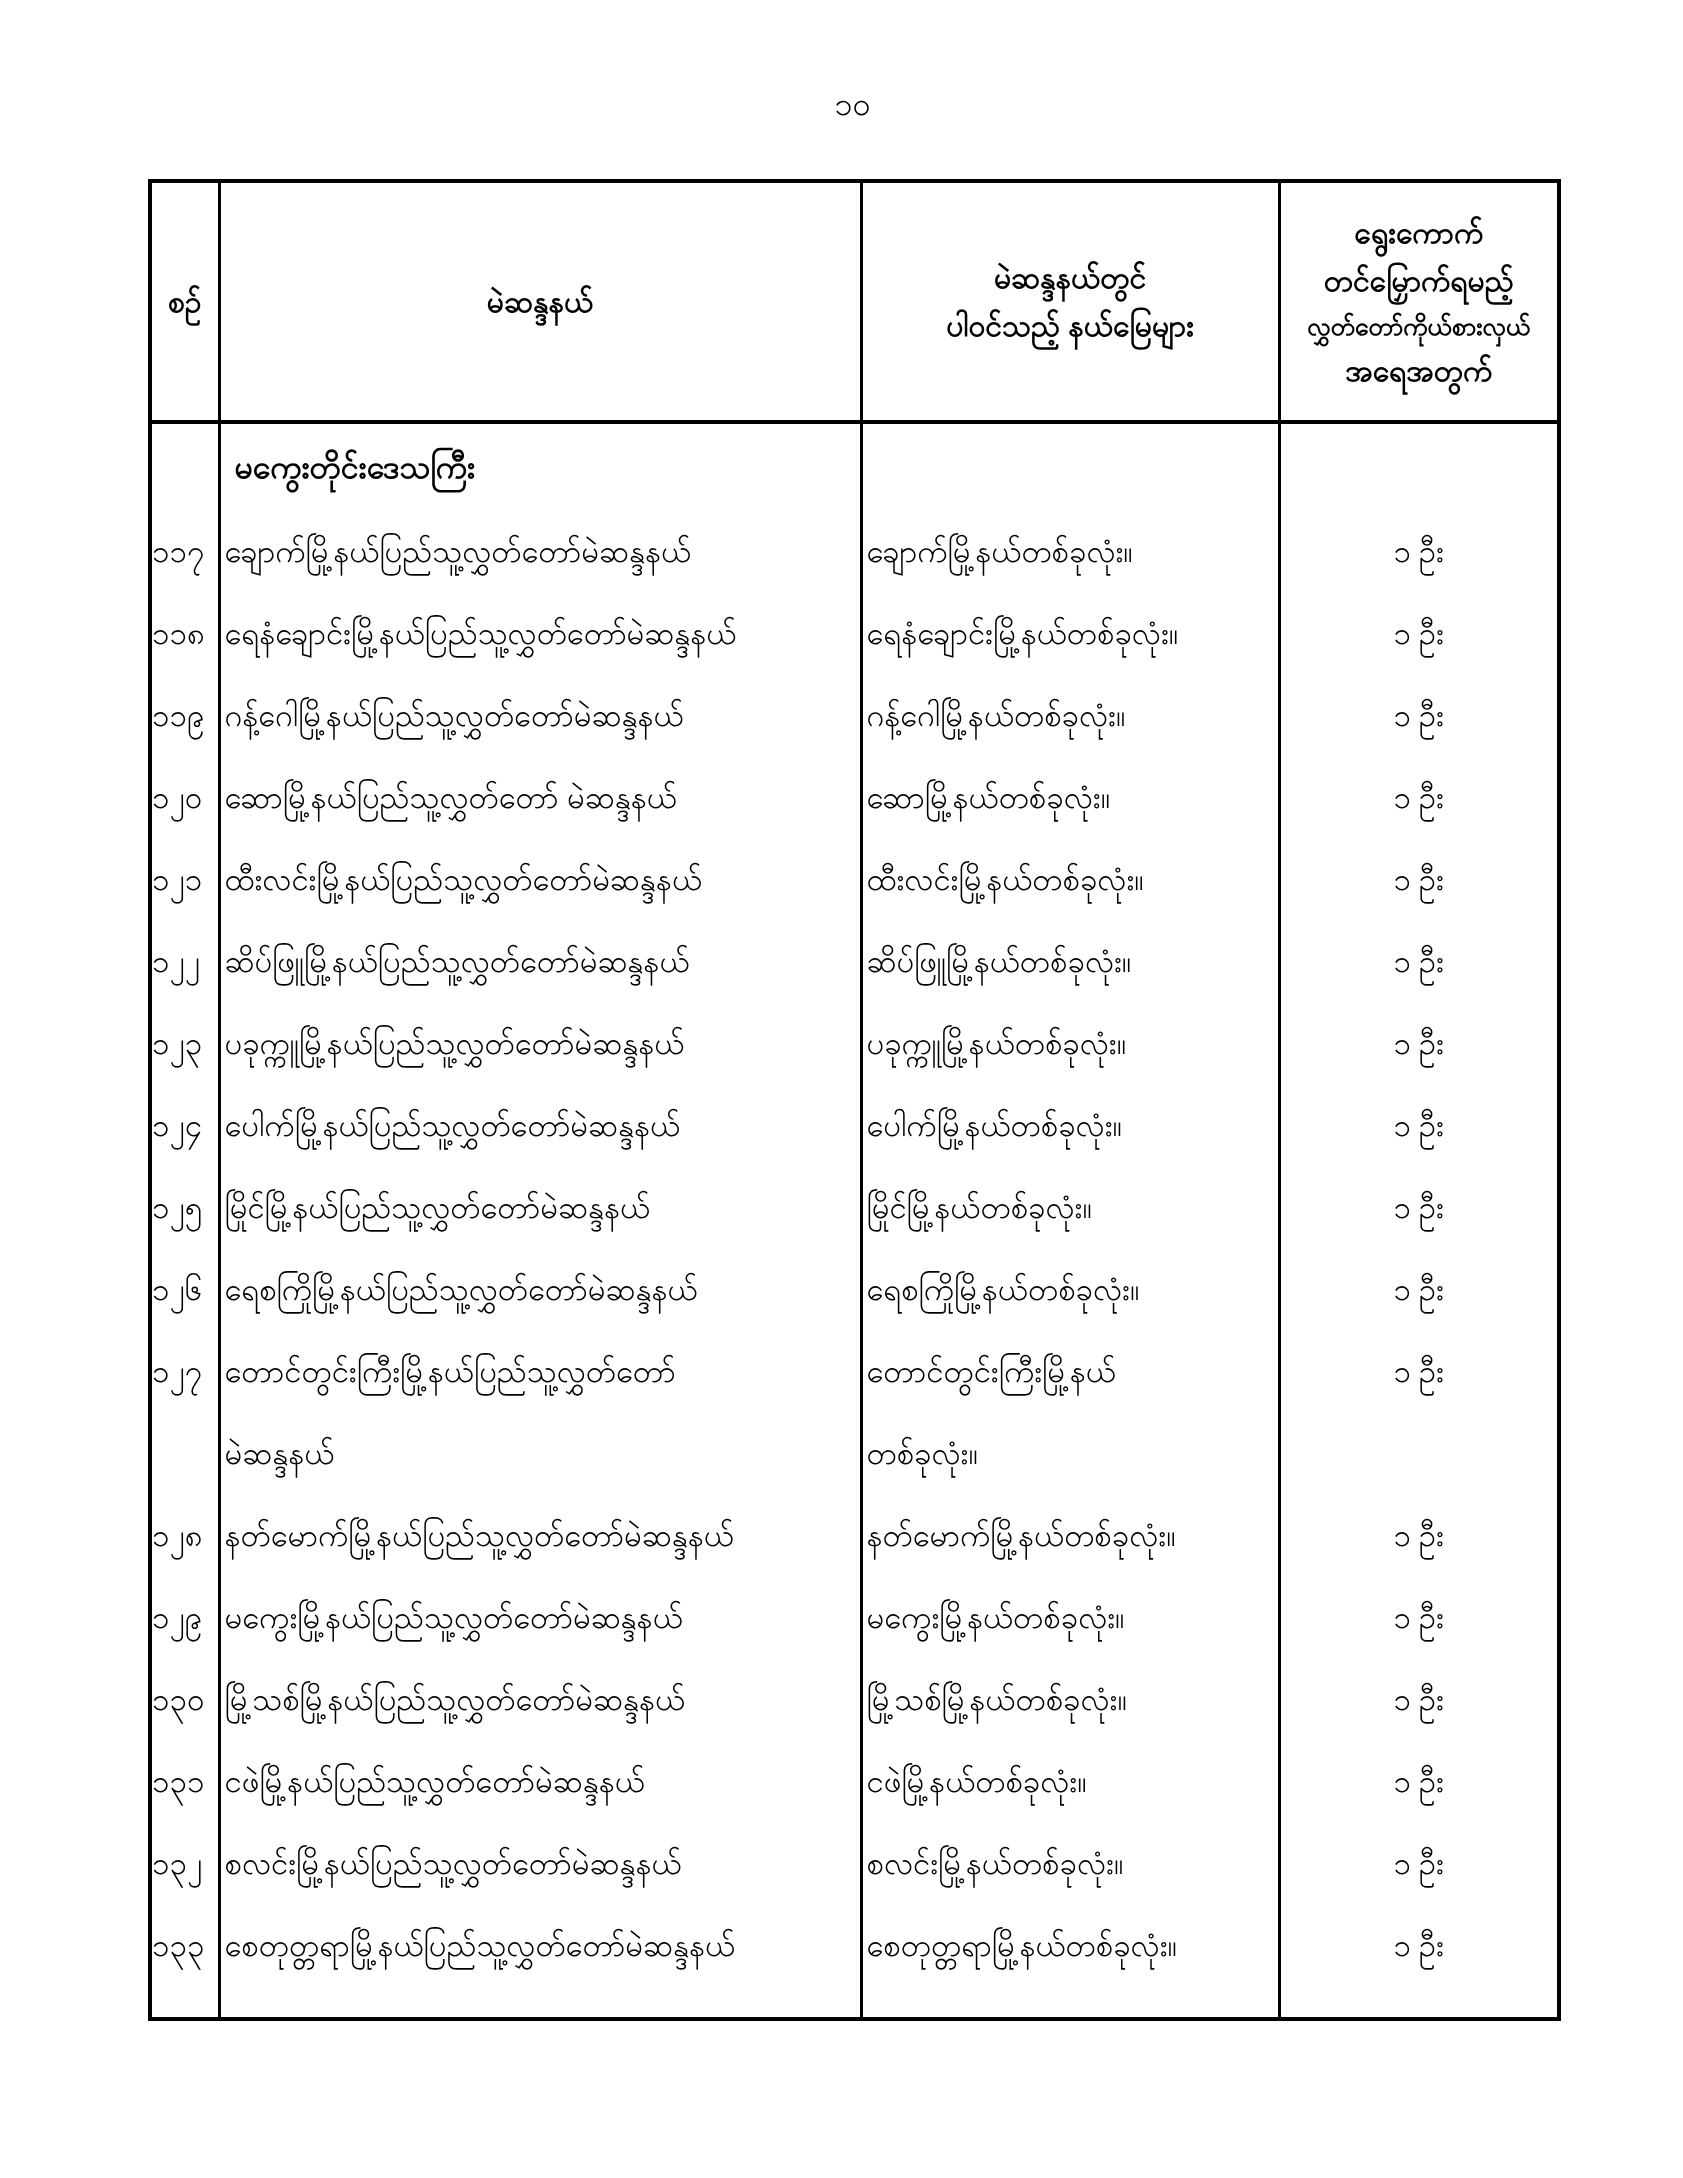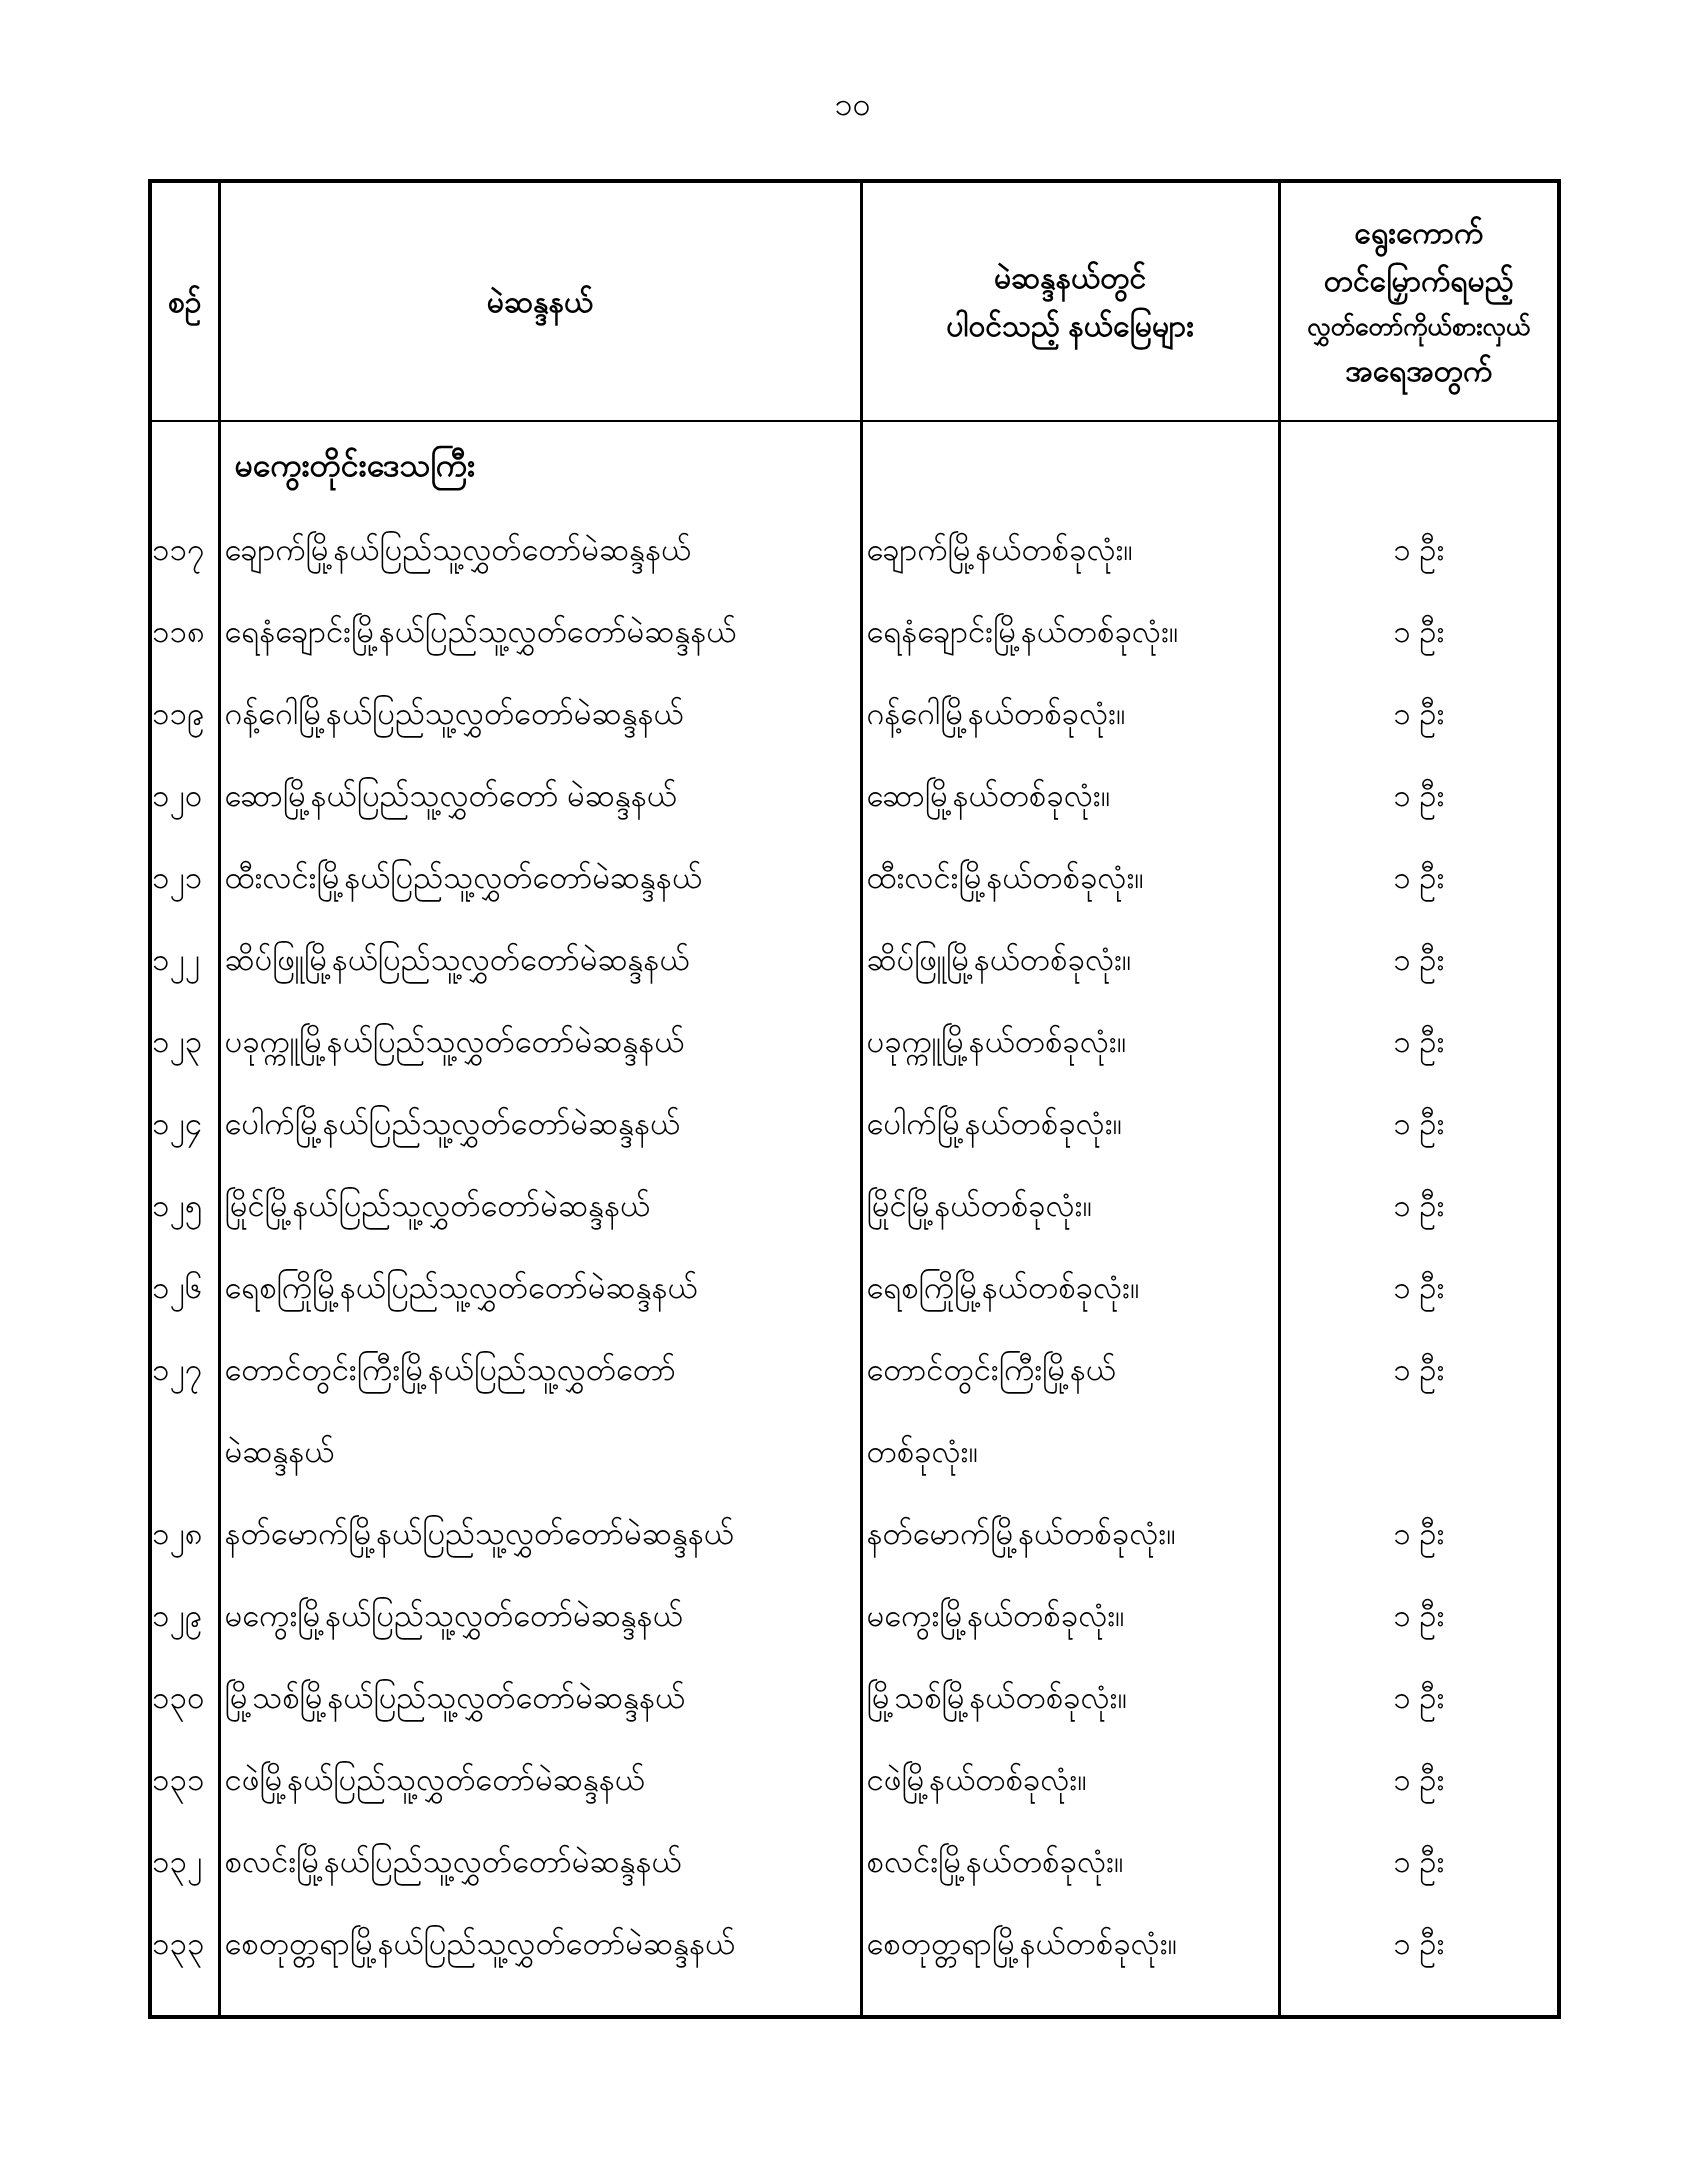--- a/index.html
+++ b/index.html
@@ -18,34 +18,34 @@
     border:4px solid #000;
   }
   col.c-no{width:69px;}
   col.c-const{width:642px;}
   col.c-areas{width:418px;}
   col.c-count{width:280px;}
   th,td{border-left:3px solid #000;border-right:3px solid #000;padding:0;}
   thead th{
     height:237px;vertical-align:middle;text-align:center;
     font-weight:bold;font-size:30px;line-height:48px;
-    border-bottom:2px solid #000000;
+    border-bottom:4px solid #000000;
   }
   th .hdr-small{font-size:25px;line-height:42px;font-weight:bold;}
   tbody td{
     vertical-align:top;font-size:31px;line-height:82px;
     border-top:none;border-bottom:none;
   }
   tr.section-row td{height:79px;line-height:87px;}
   td.section-cell{font-weight:bold;font-size:32px;padding-left:14px;}
   tr.data-row td{height:82px;}
   tr.data-row.tall td{height:164px;}
   td.no-cell{text-align:left;}
   td.const-cell,td.areas-cell{padding-left:4px;padding-right:6px;white-space:pre-line;}
-  td.count-cell{text-align:center;}
+  td.count-cell{text-align:center;font-family:Liberation Serif, serif;}
   tr.spacer-row td{height:30px;}
 </style>
 </head>
 <body>
 
 <div>
 
   <div class="page-number">၁၀</div>
 
   <table class="gztable">

